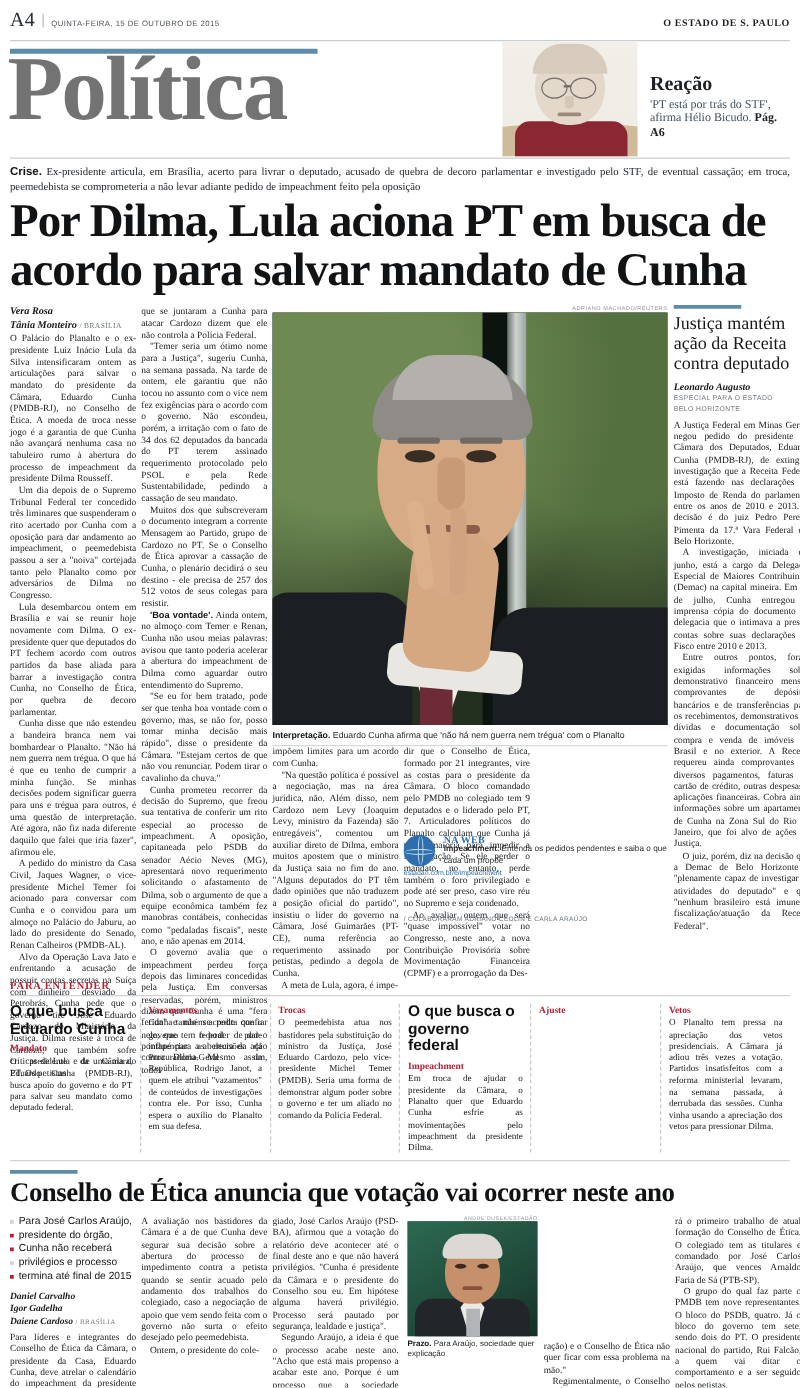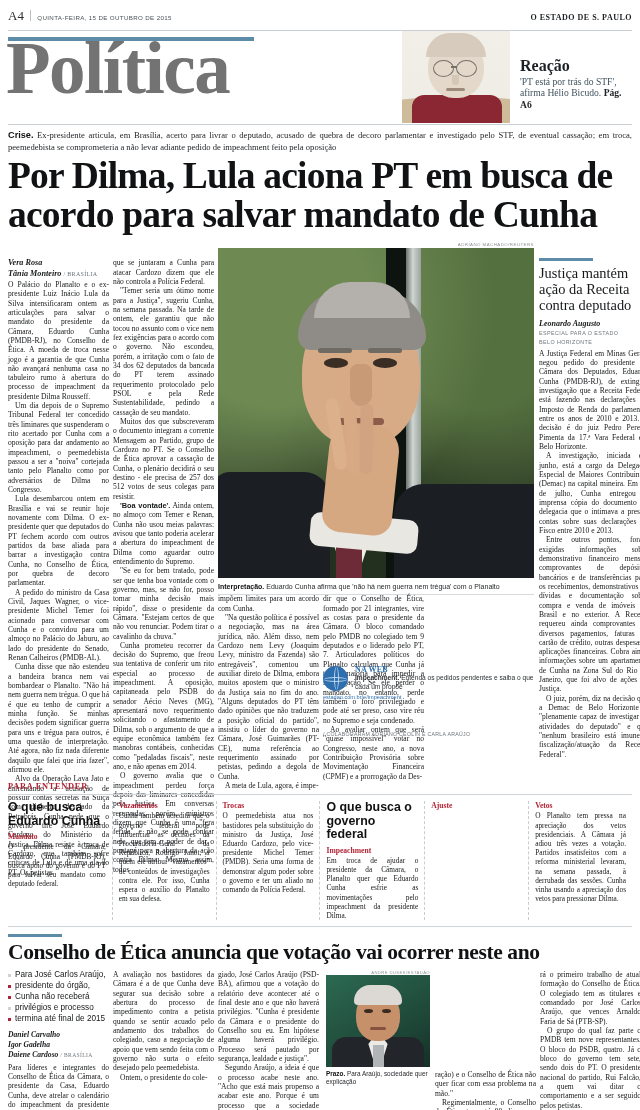--- a/index.html
+++ b/index.html
@@ -7,21 +7,21 @@
   body{
     width:640px;height:1110px;overflow:hidden;
     font-family:"Liberation Serif", serif;
     color:#16181a;
     -webkit-font-smoothing:antialiased;
   }
   .page{position:relative;width:640px;height:1110px;box-sizing:border-box;padding:0 8px;}
 
   
   .masthead{display:flex;align-items:baseline;padding:8px 0 3px 0;}
-  .folio{font-family:"Liberation Serif",serif;font-size:13px;letter-spacing:.2px;color:#2b2f33;}
+  .folio{font-family:"Liberation Serif",serif;font-size:16px;letter-spacing:.2px;color:#2b2f33;}
   .folio-rule{display:inline-block;width:1px;height:11px;background:#b9bfc4;margin:0 6px;position:relative;top:1px;}
   .dateline{font-family:"Liberation Sans",sans-serif;font-size:6.2px;letter-spacing:.35px;color:#4c5257;text-transform:uppercase;}
   .paperName{margin-left:auto;font-family:"Liberation Serif",serif;font-weight:bold;font-size:8px;letter-spacing:.5px;color:#1d2125;text-transform:uppercase;}
   .mast-rule{height:1px;background:#c9ced2;margin:3px 0 0 0;}
 
   
   .banner{position:relative;height:92px;}
   .banner-bar{position:absolute;left:0;top:6px;width:246px;height:4px;background:#5d8ca8;}
   .sec-title{
     position:absolute;left:-2px;top:2px;
@@ -55,21 +55,21 @@
   .lead{margin-top:5px;font-family:"Liberation Serif",serif;font-size:8.6px;line-height:1.3;color:#1d2125;text-align:justify;}
   .lead .kicker{font-family:"Liberation Sans",sans-serif;font-weight:bold;font-size:9.2px;color:#111;}
 
   .headline{
     margin:4px 0 0 0;font-family:"Liberation Serif",serif;font-weight:bold;
     font-size:37.5px;line-height:1.03;letter-spacing:-.8px;color:#101214;
   }
 
   
   .bodyzone{position:relative;margin-top:8px;height:536px;}
-  .col{position:absolute;top:16px;width:101px;}
+  .col{position:absolute;top:0;width:101px;}
   .c1{left:0;} .c2{left:105px;} .c3{left:210px;} .c4{left:315px;}
   .col.right{left:531px;width:109px;}
   .byline{font-family:"Liberation Serif",serif;font-weight:bold;font-style:italic;font-size:8.2px;line-height:1.25;color:#16181a;margin-bottom:1px;}
   .byline .place{font-style:normal;font-weight:normal;font-size:6px;letter-spacing:.3px;color:#6c7378;text-transform:uppercase;}
   .bodytext{font-family:"Liberation Serif",serif;font-size:7.55px;line-height:1.238;text-align:justify;color:#16181a;hyphens:auto;}
   .bodytext p{margin:0;text-indent:7px;}
   .bodytext p.first{text-indent:0;}
   .bodytext b{font-family:"Liberation Sans",sans-serif;font-weight:bold;font-size:7.4px;}
 
   
@@ -210,22 +210,22 @@
 
     <div class="col c1">
       <div class="byline">
         <div>Vera Rosa</div>
         <div><span>Tânia Monteiro</span> <span class="place">/ BRASÍLIA</span></div>
       </div>
       <div class="bodytext">
         <p class="first">O Palácio do Planalto e o ex-presidente Luiz Inácio Lula da Silva intensificaram ontem as articulações para salvar o mandato do presidente da Câmara, Eduardo Cunha (PMDB-RJ), no Conselho de Ética. A moeda de troca nesse jogo é a garantia de que Cunha não avançará nenhuma casa no tabuleiro rumo à abertura do processo de impeachment da presidente Dilma Rousseff.</p>
         <p>Um dia depois de o Supremo Tribunal Federal ter concedido três liminares que suspenderam o rito acertado por Cunha com a oposição para dar andamento ao impeachment, o peemedebista passou a ser a "noiva" cortejada tanto pelo Planalto como por adversários de Dilma no Congresso.</p>
         <p>Lula desembarcou ontem em Brasília e vai se reunir hoje novamente com Dilma. O ex-presidente quer que deputados do PT fechem acordo com outros partidos da base aliada para barrar a investigação contra Cunha, no Conselho de Ética, por quebra de decoro parlamentar.</p>
+        <p>Cunha disse que não estendeu a bandeira branca nem vai bombardear o Planalto. "Não há nem guerra nem trégua. O que há é que eu tenho de cumprir a minha função. Se minhas decisões podem significar guerra para uns e trégua para outros, é uma questão de interpretação. Até agora, não fiz nada diferente daquilo que falei que iria fazer", afirmou ele.</p>
         <p>A pedido do ministro da Casa Civil, Jaques Wagner, o vice-presidente Michel Temer foi acionado para conversar com Cunha e o convidou para um almoço no Palácio do Jaburu, ao lado do presidente do Senado, Renan Calheiros (PMDB-AL).</p>
-        <p>Cunha disse que não estendeu a bandeira branca nem vai bombardear o Planalto. "Não há nem guerra nem trégua. O que há é que eu tenho de cumprir a minha função. Se minhas decisões podem significar guerra para uns e trégua para outros, é uma questão de interpretação. Até agora, não fiz nada diferente daquilo que falei que iria fazer", afirmou ele.</p>
         <p>Alvo da Operação Lava Jato e enfrentando a acusação de possuir contas secretas na Suíça com dinheiro desviado da Petrobrás, Cunha pede que o governo tire José Eduardo Cardozo do Ministério da Justiça. Dilma resiste à troca de Cardozo, que também sofre críticas de Lula e de uma ala do PT. Os petistas</p>
       </div>
     </div>
 
     <div class="col c2">
       <div class="bodytext">
         <p class="first">que se juntaram a Cunha para atacar Cardozo dizem que ele não controla a Polícia Federal.</p>
         <p>"Temer seria um ótimo nome para a Justiça", sugeriu Cunha, na semana passada. Na tarde de ontem, ele garantiu que não tocou no assunto com o vice nem fez exigências para o acordo com o governo. Não escondeu, porém, a irritação com o fato de 34 dos 62 deputados da bancada do PT terem assinado requerimento protocolado pelo PSOL e pela Rede Sustentabilidade, pedindo a cassação de seu mandato.</p>
         <p>Muitos dos que subscreveram o documento integram a corrente Mensagem ao Partido, grupo de Cardozo no PT. Se o Conselho de Ética aprovar a cassação de Cunha, o plenário decidirá o seu destino - ele precisa de 257 dos 512 votos de seus colegas para resistir.</p>
         <p><b>'Boa vontade'.</b> <span id="bv-rest">Ainda ontem, no almoço com Temer e Renan, Cunha não usou meias palavras: avisou que tanto poderia acelerar a abertura do impeachment de Dilma como aguardar outro entendimento do Supremo.</span></p>

